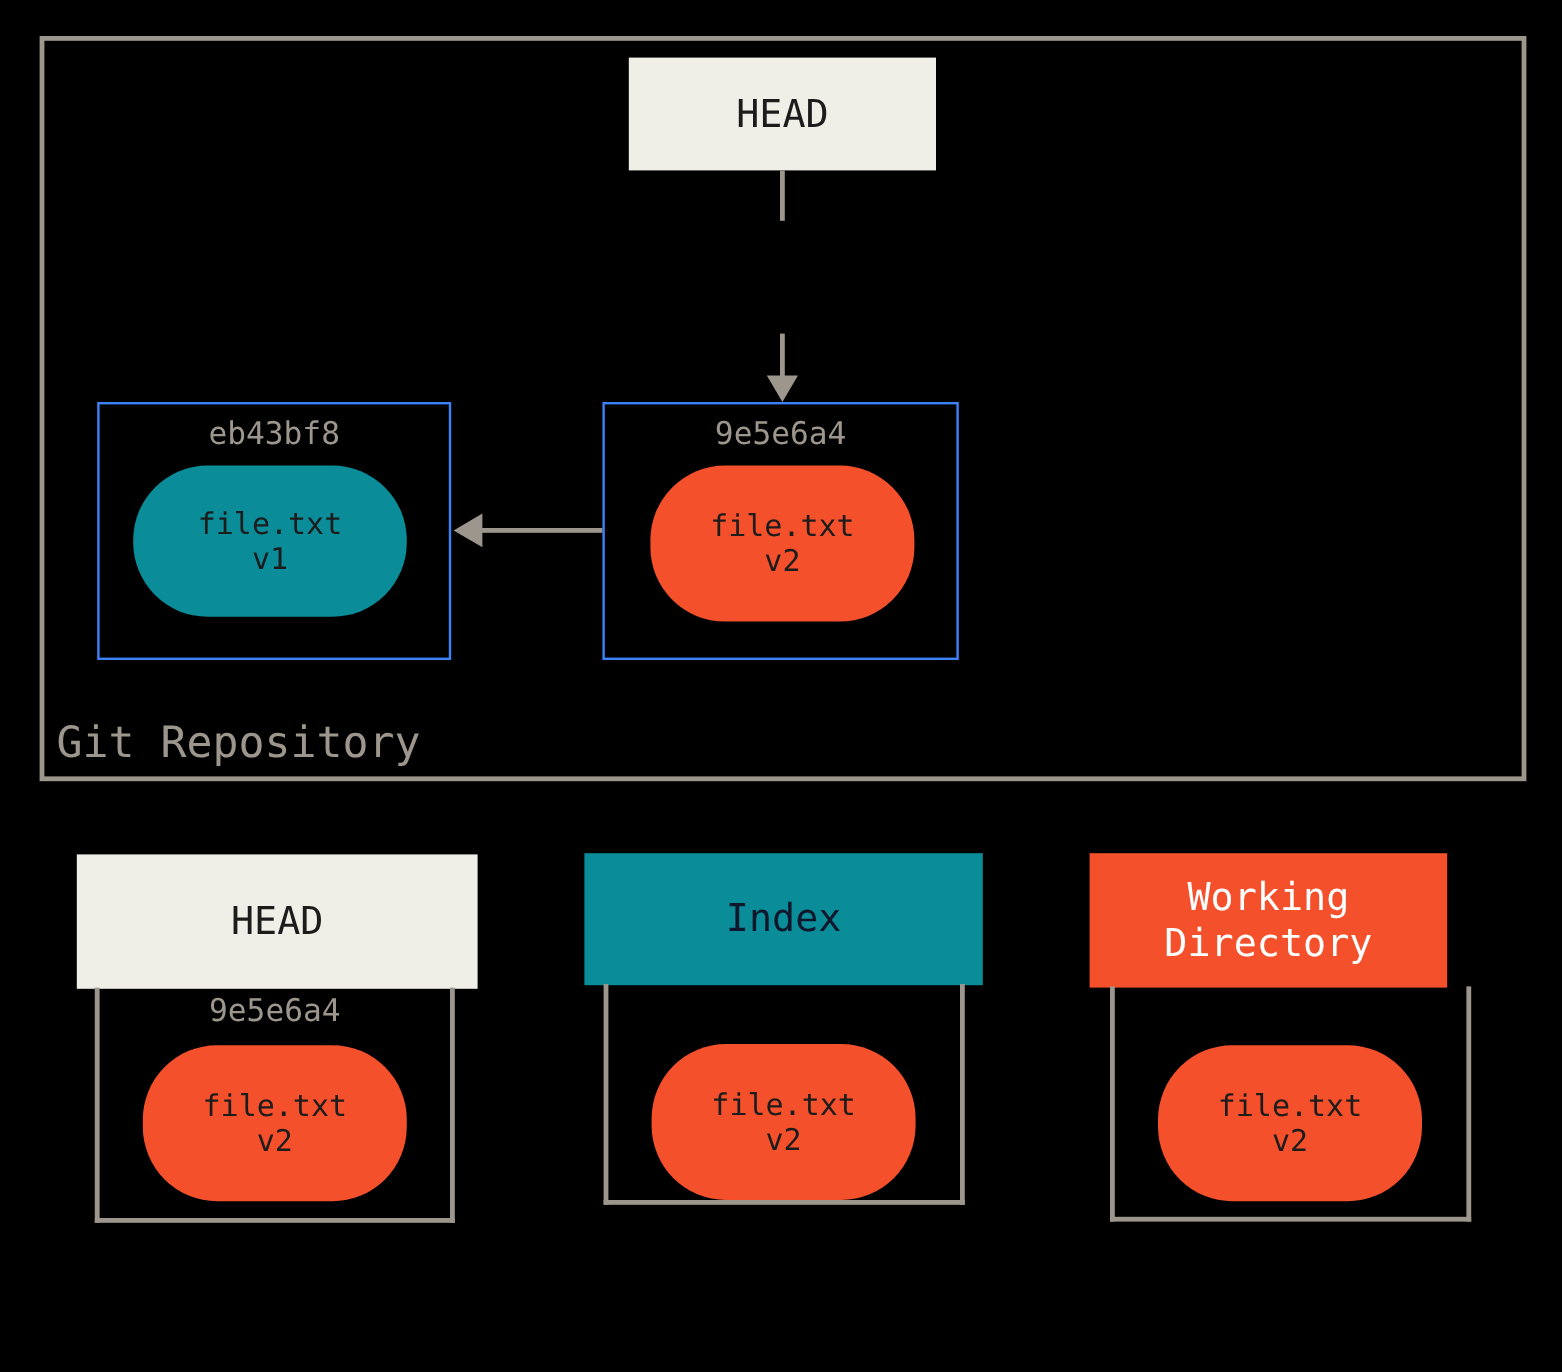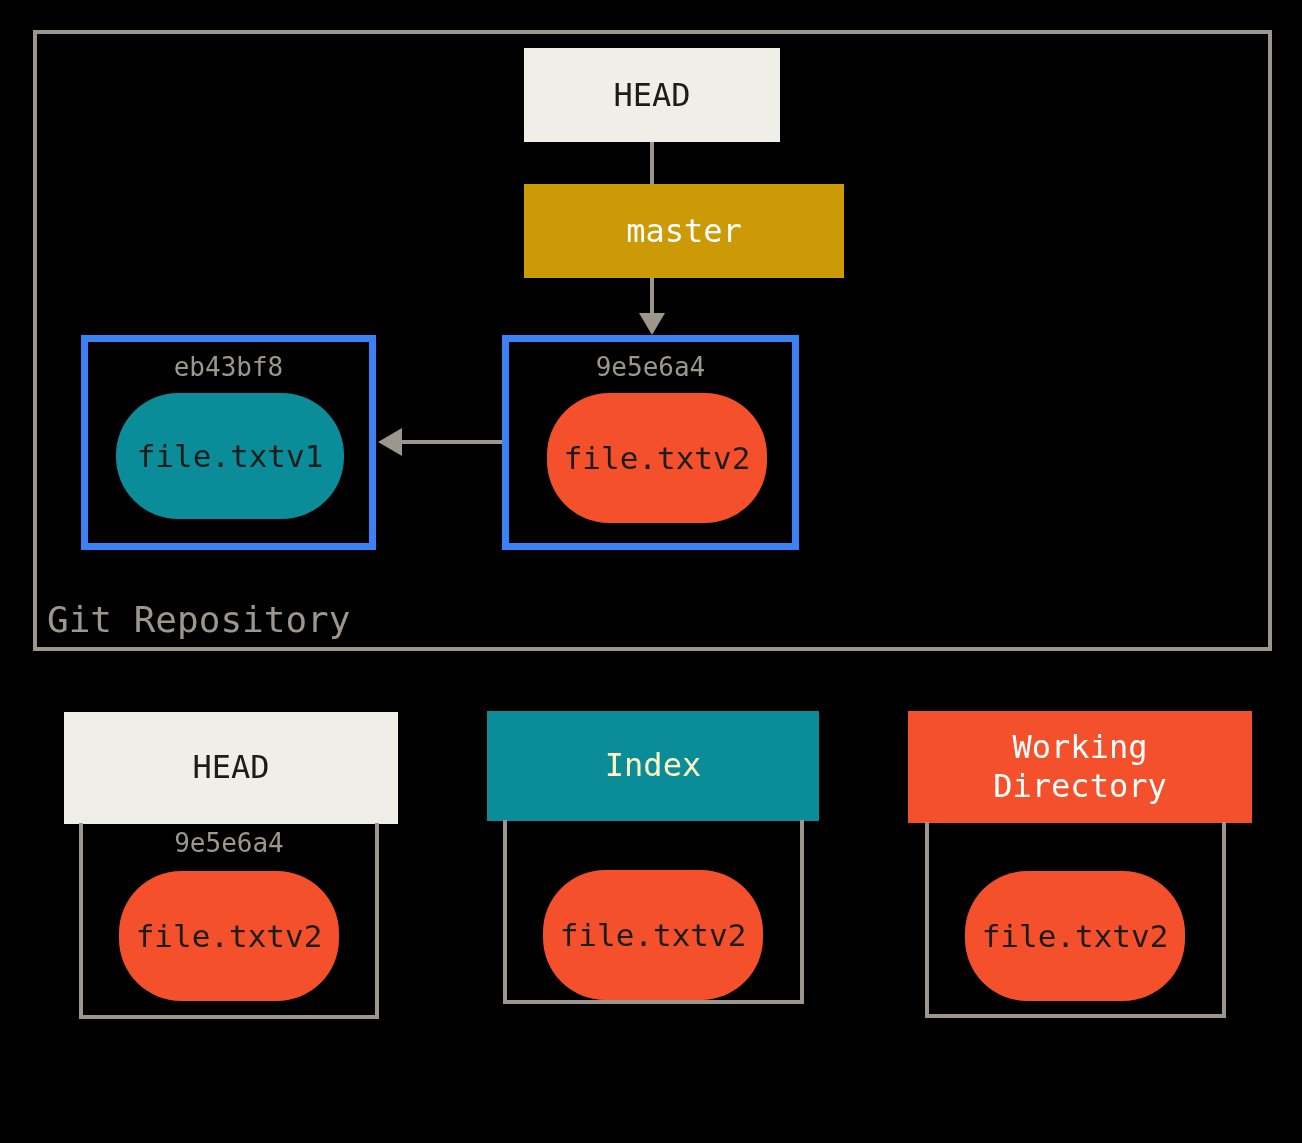--- a/index.html
+++ b/index.html
@@ -107,46 +107,46 @@
   .conn-master-commit { left: 650px; top: 278px; height: 40px; }
   .arrow-master-commit { left: 639px; top: 313px; }
 
   
   .conn-commit-commit { left: 400px; top: 440px; width: 102px; }
   .arrow-commit-commit { left: 378px; top: 428px; }
 
   
   .commit-box {
     position: absolute;
-    border: 7px solid #3b82f6;
+    border: 2px solid #3b82f6;
     box-sizing: border-box;
     background: transparent;
   }
   .commit-a { left: 81px;  top: 335px; width: 295px; height: 215px; }
   .commit-b { left: 502px; top: 335px; width: 297px; height: 215px; }
 
   .commit-sha {
     position: absolute;
     left: 0; right: 0;
     top: 12px;
     text-align: center;
     font-size: 26px;
     color: #9d968c;
     line-height: 1;
   }
 
   .blob {
     position: absolute;
     display: flex;
-    flex-direction: row;
+    flex-direction: column;
     align-items: center;
     justify-content: center;
     text-align: center;
     color: #1c1c1c;
-    font-size: 31px;
+    font-size: 25px;
     line-height: 1.18;
     border-radius: 62px;
     box-sizing: border-box;
   }
   .blob-teal   { background: #0b8c99; }
   .blob-orange { background: #f4502b; }
 
   .blob-in-commit-a {
     left: 28px; top: 51px; width: 228px; height: 126px;
   }
@@ -164,24 +164,24 @@
     font-size: 32px;
     line-height: 1.22;
     box-sizing: border-box;
   }
   .hdr-head {
     left: 64px; top: 712px; width: 334px; height: 112px;
     background: #efefe8; color: #1c1c1c;
   }
   .hdr-index {
     left: 487px; top: 711px; width: 332px; height: 110px;
-    background: #0b8c99; color: #fef9c3;
+    background: #0b8c99; color: #0f172a;
   }
   .hdr-wd {
-    left: 908px; top: 711px; width: 344px; height: 112px;
+    left: 908px; top: 711px; width: 298px; height: 112px;
     background: #f4502b; color: #ffffff;
   }
 
   .col-frame {
     position: absolute;
     border: 4px solid #9d968c;
     border-top: none;
     box-sizing: border-box;
     background: transparent;
   }
@@ -222,23 +222,20 @@
 
   <div class="repo-frame"></div>
   <div class="repo-label">Git Repository</div>
 
   <div class="head-top">
     <span>HEAD</span>
   </div>
 
   <div class="line-v conn-head-master"></div>
 
-  <div class="master-box">
-    <span>master</span>
-  </div>
 
   <div class="line-v conn-master-commit"></div>
   <div class="arrow-down arrow-master-commit"></div>
 
   <div class="commit-box commit-a">
     <div class="commit-sha">eb43bf8</div>
     <div class="blob blob-teal blob-in-commit-a">
       <span>file.txt</span>
       <span>v1</span>
     </div>

